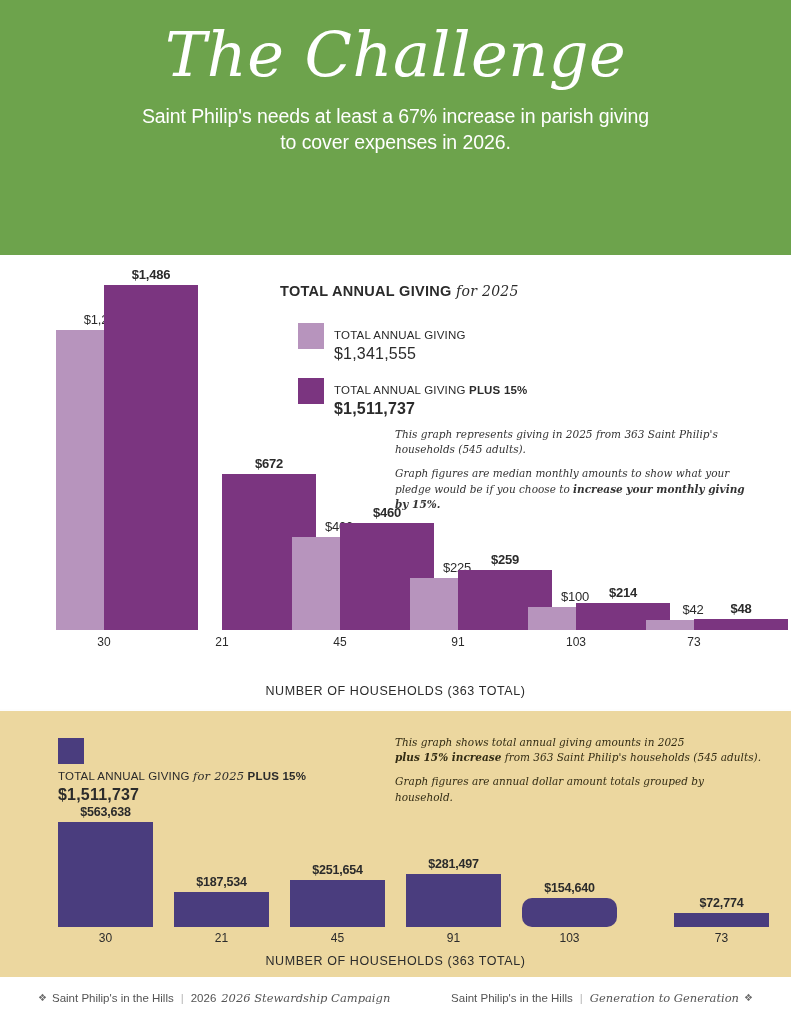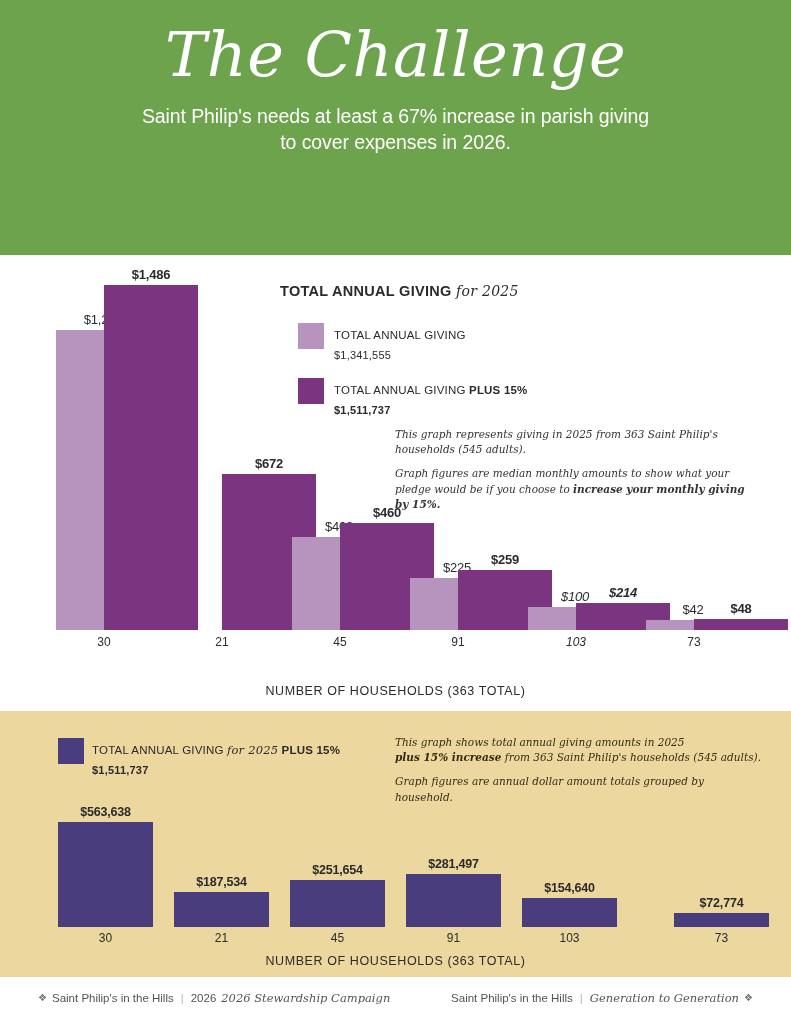--- a/index.html
+++ b/index.html
@@ -109,21 +109,21 @@
     line-height: 1.25;
     padding-top: 1px;
   }
   .legend-label {
     font-size: 11.5px;
     letter-spacing: 0.2px;
     white-space: nowrap;
   }
   .legend-label .b { font-weight: bold; }
   .legend-amount {
-    font-size: 11px;
+    font-size: 16px;
     font-weight: bold;
     letter-spacing: 0.2px;
   }
   .legend-amount.light { font-weight: normal; }
 
   .notes1 {
     position: absolute;
     left: 395px;
     top: 172px;
     width: 360px;
@@ -195,20 +195,21 @@
     background: #ecd79f;
     border-top: 2px solid #fdfdfd;
     box-sizing: border-box;
   }
   .legend2 {
     position: absolute;
     left: 58px;
     top: 27px;
     display: flex;
     align-items: flex-start;
+    flex-direction: column;
   }
   .legend2 .legend-swatch {
     width: 26px; height: 26px; flex: 0 0 26px; margin-right: 8px;
     background: #4a3d7e;
   }
   .legend2 .legend-label { font-size: 11.5px; }
   .legend2 .legend-label .i {
     font-family: "DejaVu Serif", serif; font-style: italic;
   }
   .notes2 {
@@ -377,21 +378,21 @@
         </div>
         <div class="bargroup1" style="left: 410px; width: 96px;">
           <div class="bar bar-light" style="left: 0px; width: 48px; height: 52px;">
             <span class="barlabel">$225</span>
           </div>
           <div class="bar bar-dark" style="left: 48px; width: 48px; height: 60px;">
             <span class="barlabel strong">$259</span>
           </div>
           <span class="xtick1">91</span>
         </div>
-        <div class="bargroup1" style="left: 528px; width: 96px; font-style: italic;">
+        <div class="bargroup1" style="left: 528px; width: 96px;">
           <div class="bar bar-light" style="left: 0px; width: 48px; height: 23px;">
             <span class="barlabel">$100</span>
           </div>
           <div class="bar bar-dark" style="left: 48px; width: 48px; height: 27px;">
             <span class="barlabel strong">$214</span>
           </div>
           <span class="xtick1">103</span>
         </div>
         <div class="bargroup1" style="left: 646px; width: 96px;">
           <div class="bar bar-light" style="left: 0px; width: 48px; height: 10px;">
@@ -444,21 +445,21 @@
           </div>
           <span class="xtick2">45</span>
         </div>
         <div class="bargroup2" style="left: 406px; width: 95px;">
           <div class="bar2" style="height: 53px;">
             <span class="barlabel2">$281,497</span>
           </div>
           <span class="xtick2">91</span>
         </div>
         <div class="bargroup2" style="left: 522px; width: 95px;">
-          <div class="bar2" style="height: 29px;">
+          <div class="bar2" style="height: 29px; border-radius: 10px;">
             <span class="barlabel2">$154,640</span>
           </div>
           <span class="xtick2">103</span>
         </div>
         <div class="bargroup2" style="left: 674px; width: 95px;">
           <div class="bar2" style="height: 14px;">
             <span class="barlabel2">$72,774</span>
           </div>
           <span class="xtick2">73</span>
         </div>

